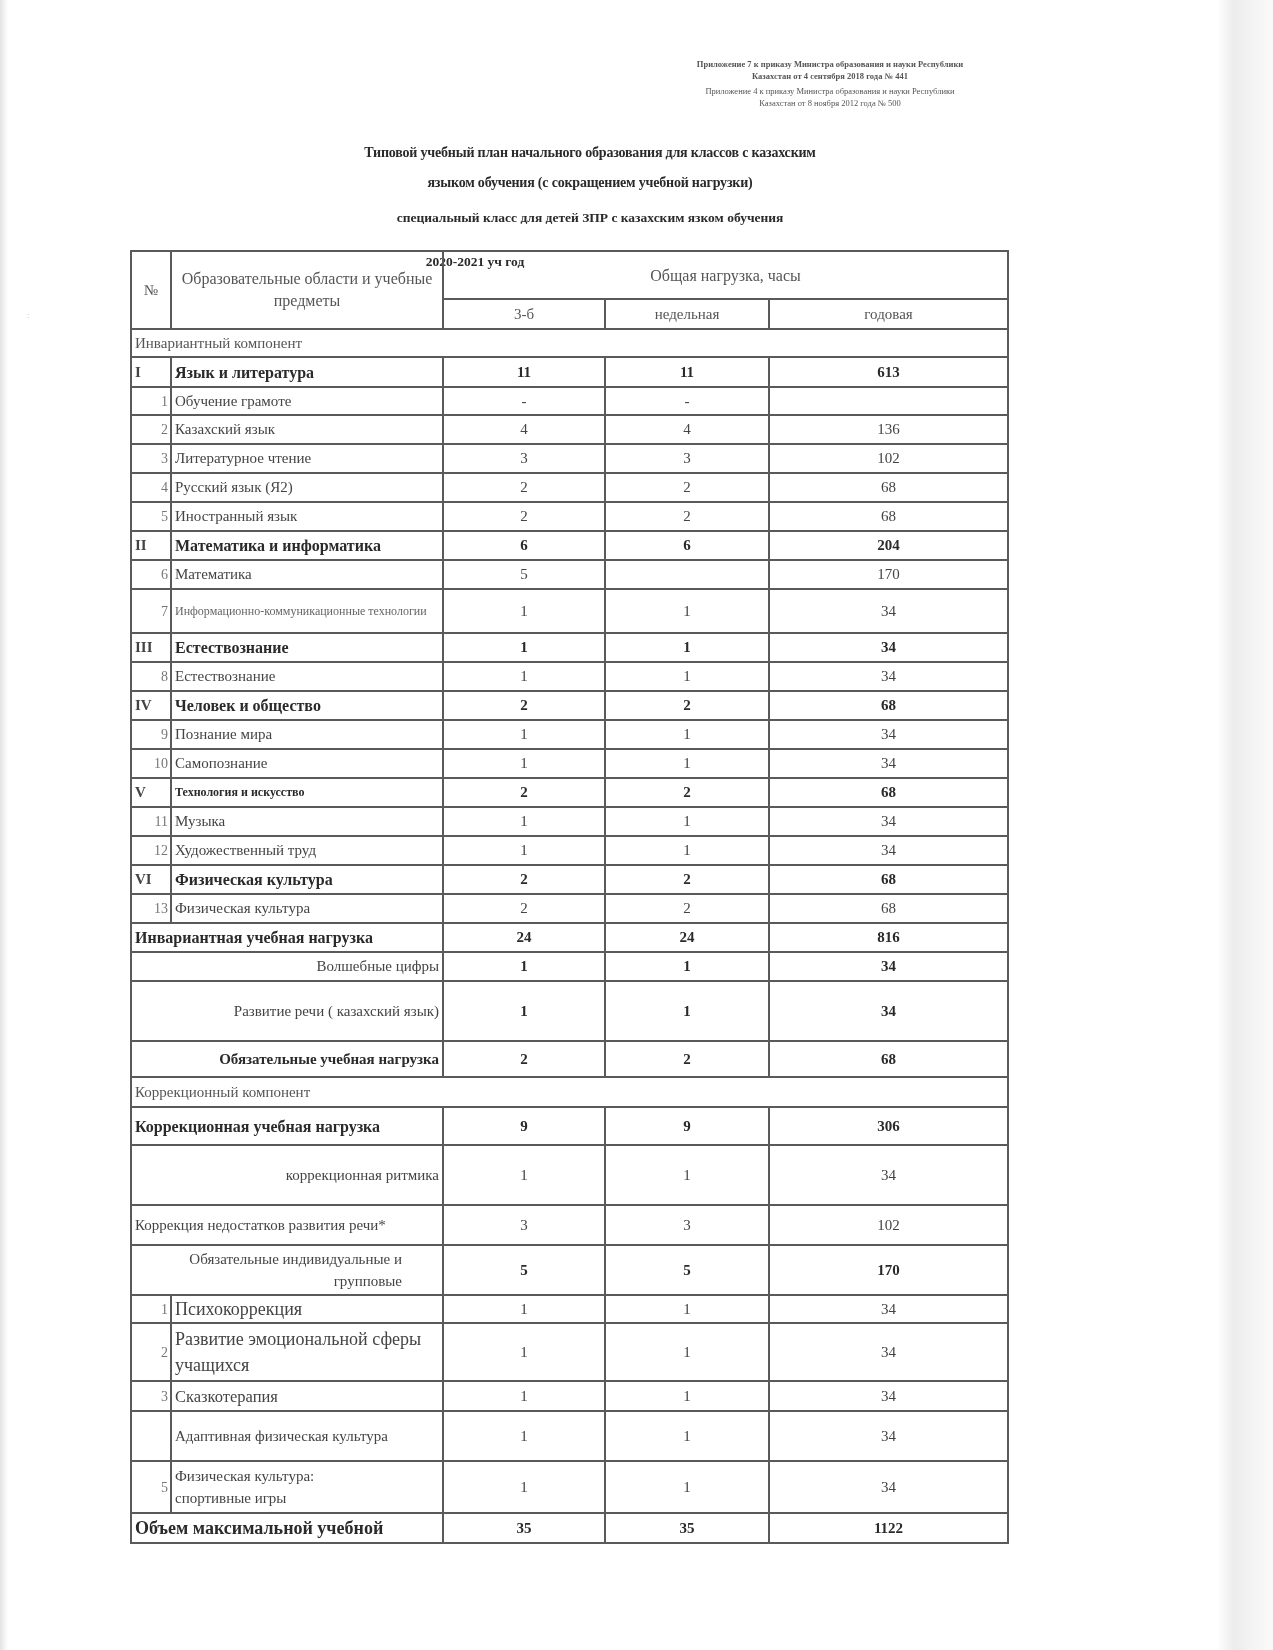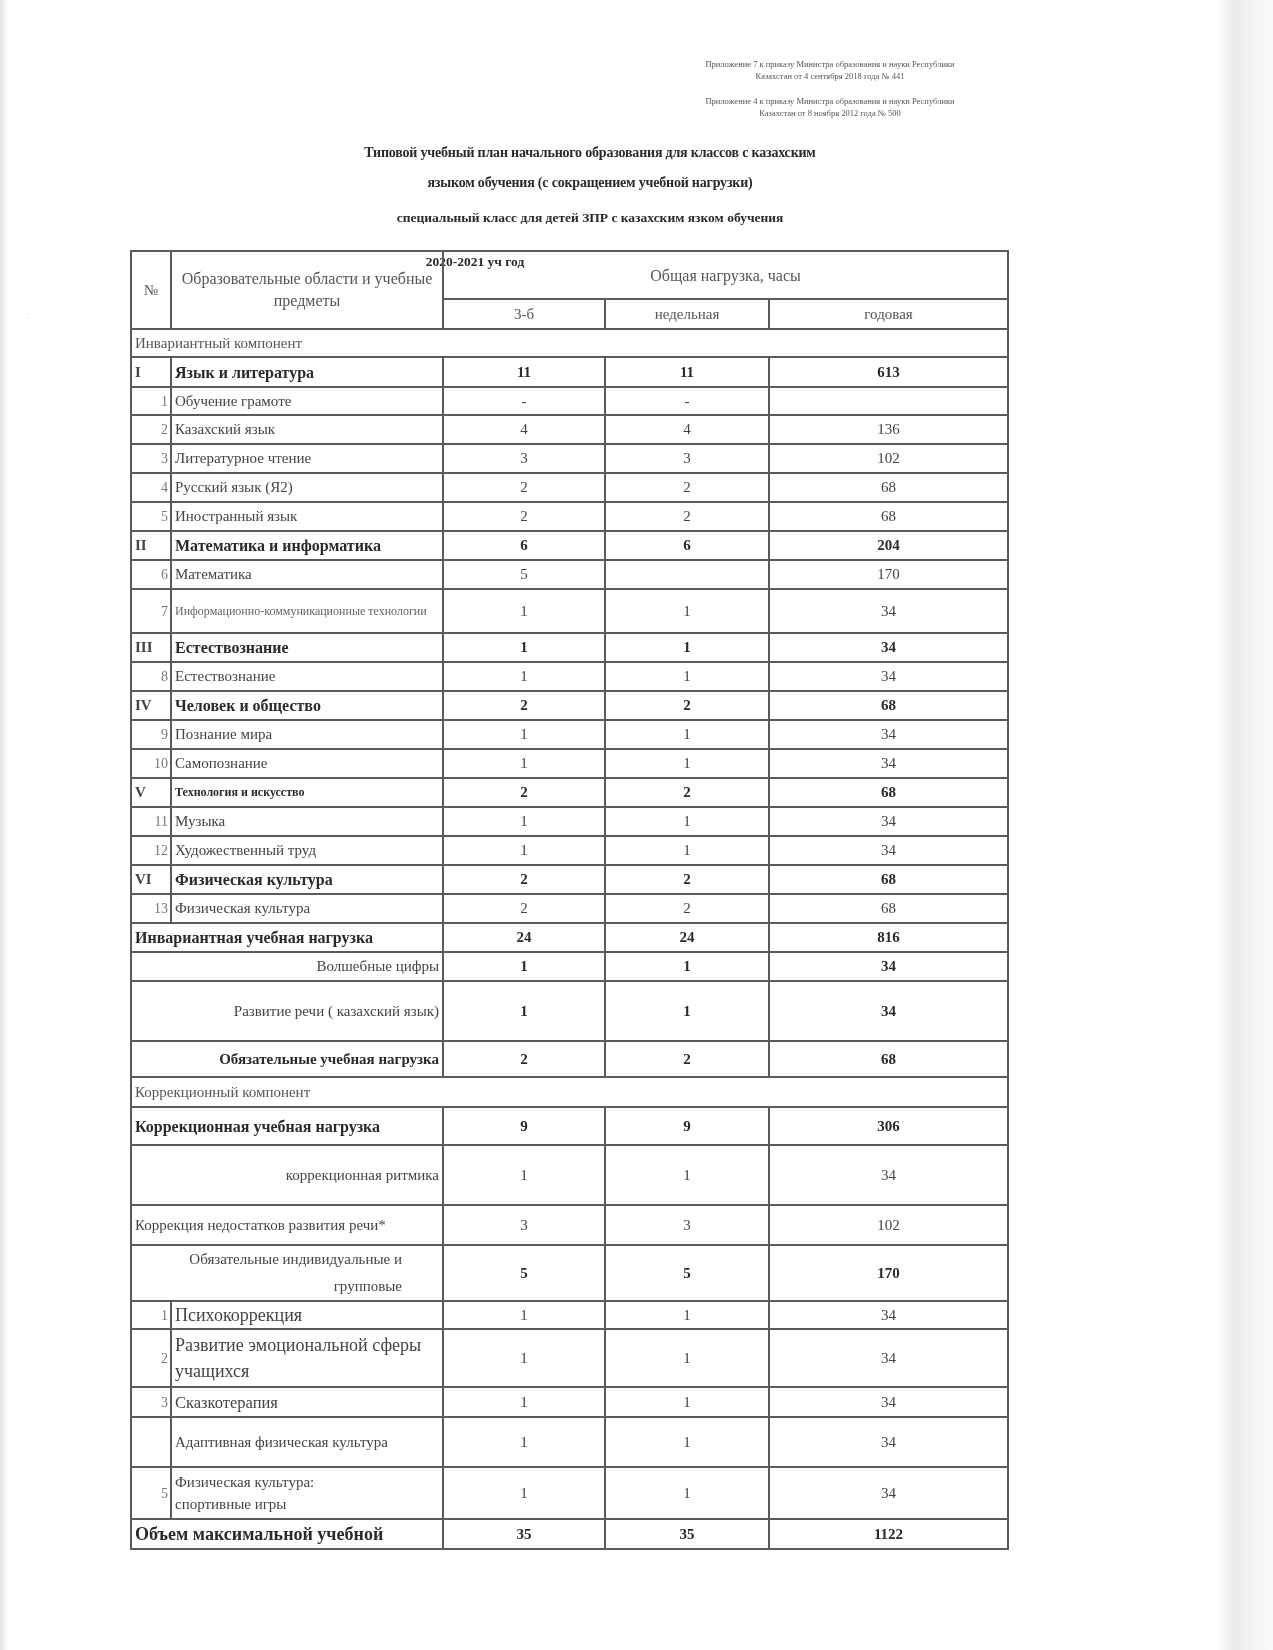--- a/index.html
+++ b/index.html
@@ -18,22 +18,22 @@
     background: linear-gradient(to right, #e4e4e4, #ffffff);
   }
   .stray-mark {
     position: absolute; left: 27px; top: 312px; width: 6px; height: 6px;
     color: #bbbbbb; font-size: 9px; line-height: 6px;
   }
   .header-note {
     position: absolute; left: 630px; width: 400px; text-align: center;
     font-size: 8.5px; line-height: 12px; color: #555;
   }
-  .note1 { top: 58px; }
-  .note2 { top: 95px; }
+  .note1 { top: 58px; font-weight: bold; }
+  .note2 { top: 85px; }
   .title {
     position: absolute; left: 150px; top: 138px; width: 880px; text-align: center;
     font-weight: bold; font-size: 14px; line-height: 30px; color: #2a2a2a;
     letter-spacing: -0.2px;
   }
   .subtitle {
     position: absolute; left: 150px; top: 210px; width: 880px; text-align: center;
     font-weight: bold; font-size: 13.5px; color: #2a2a2a;
   }
   .year {
@@ -280,21 +280,21 @@
         <td class="val">1</td>
         <td class="val">34</td>
       </tr>
       <tr style="height:40px">
         <td colspan="2" class="" style="line-height:20px">Коррекция недостатков развития речи*</td>
         <td class="val">3</td>
         <td class="val">3</td>
         <td class="val">102</td>
       </tr>
       <tr style="height:50px">
-        <td colspan="2" class="center" style="line-height:27px;padding:0 40px">Обязательные индивидуальные и групповые</td>
+        <td colspan="2" class="center" style="line-height:22px;padding:0 40px">Обязательные индивидуальные и групповые</td>
         <td class="val bold">5</td>
         <td class="val bold">5</td>
         <td class="val bold">170</td>
       </tr>
       <tr style="height:28px">
         <td class="num">1</td>
         <td style="font-size:18px;line-height:26px;padding-right:20px">Психокоррекция</td>
         <td class="val">1</td>
         <td class="val">1</td>
         <td class="val">34</td>

